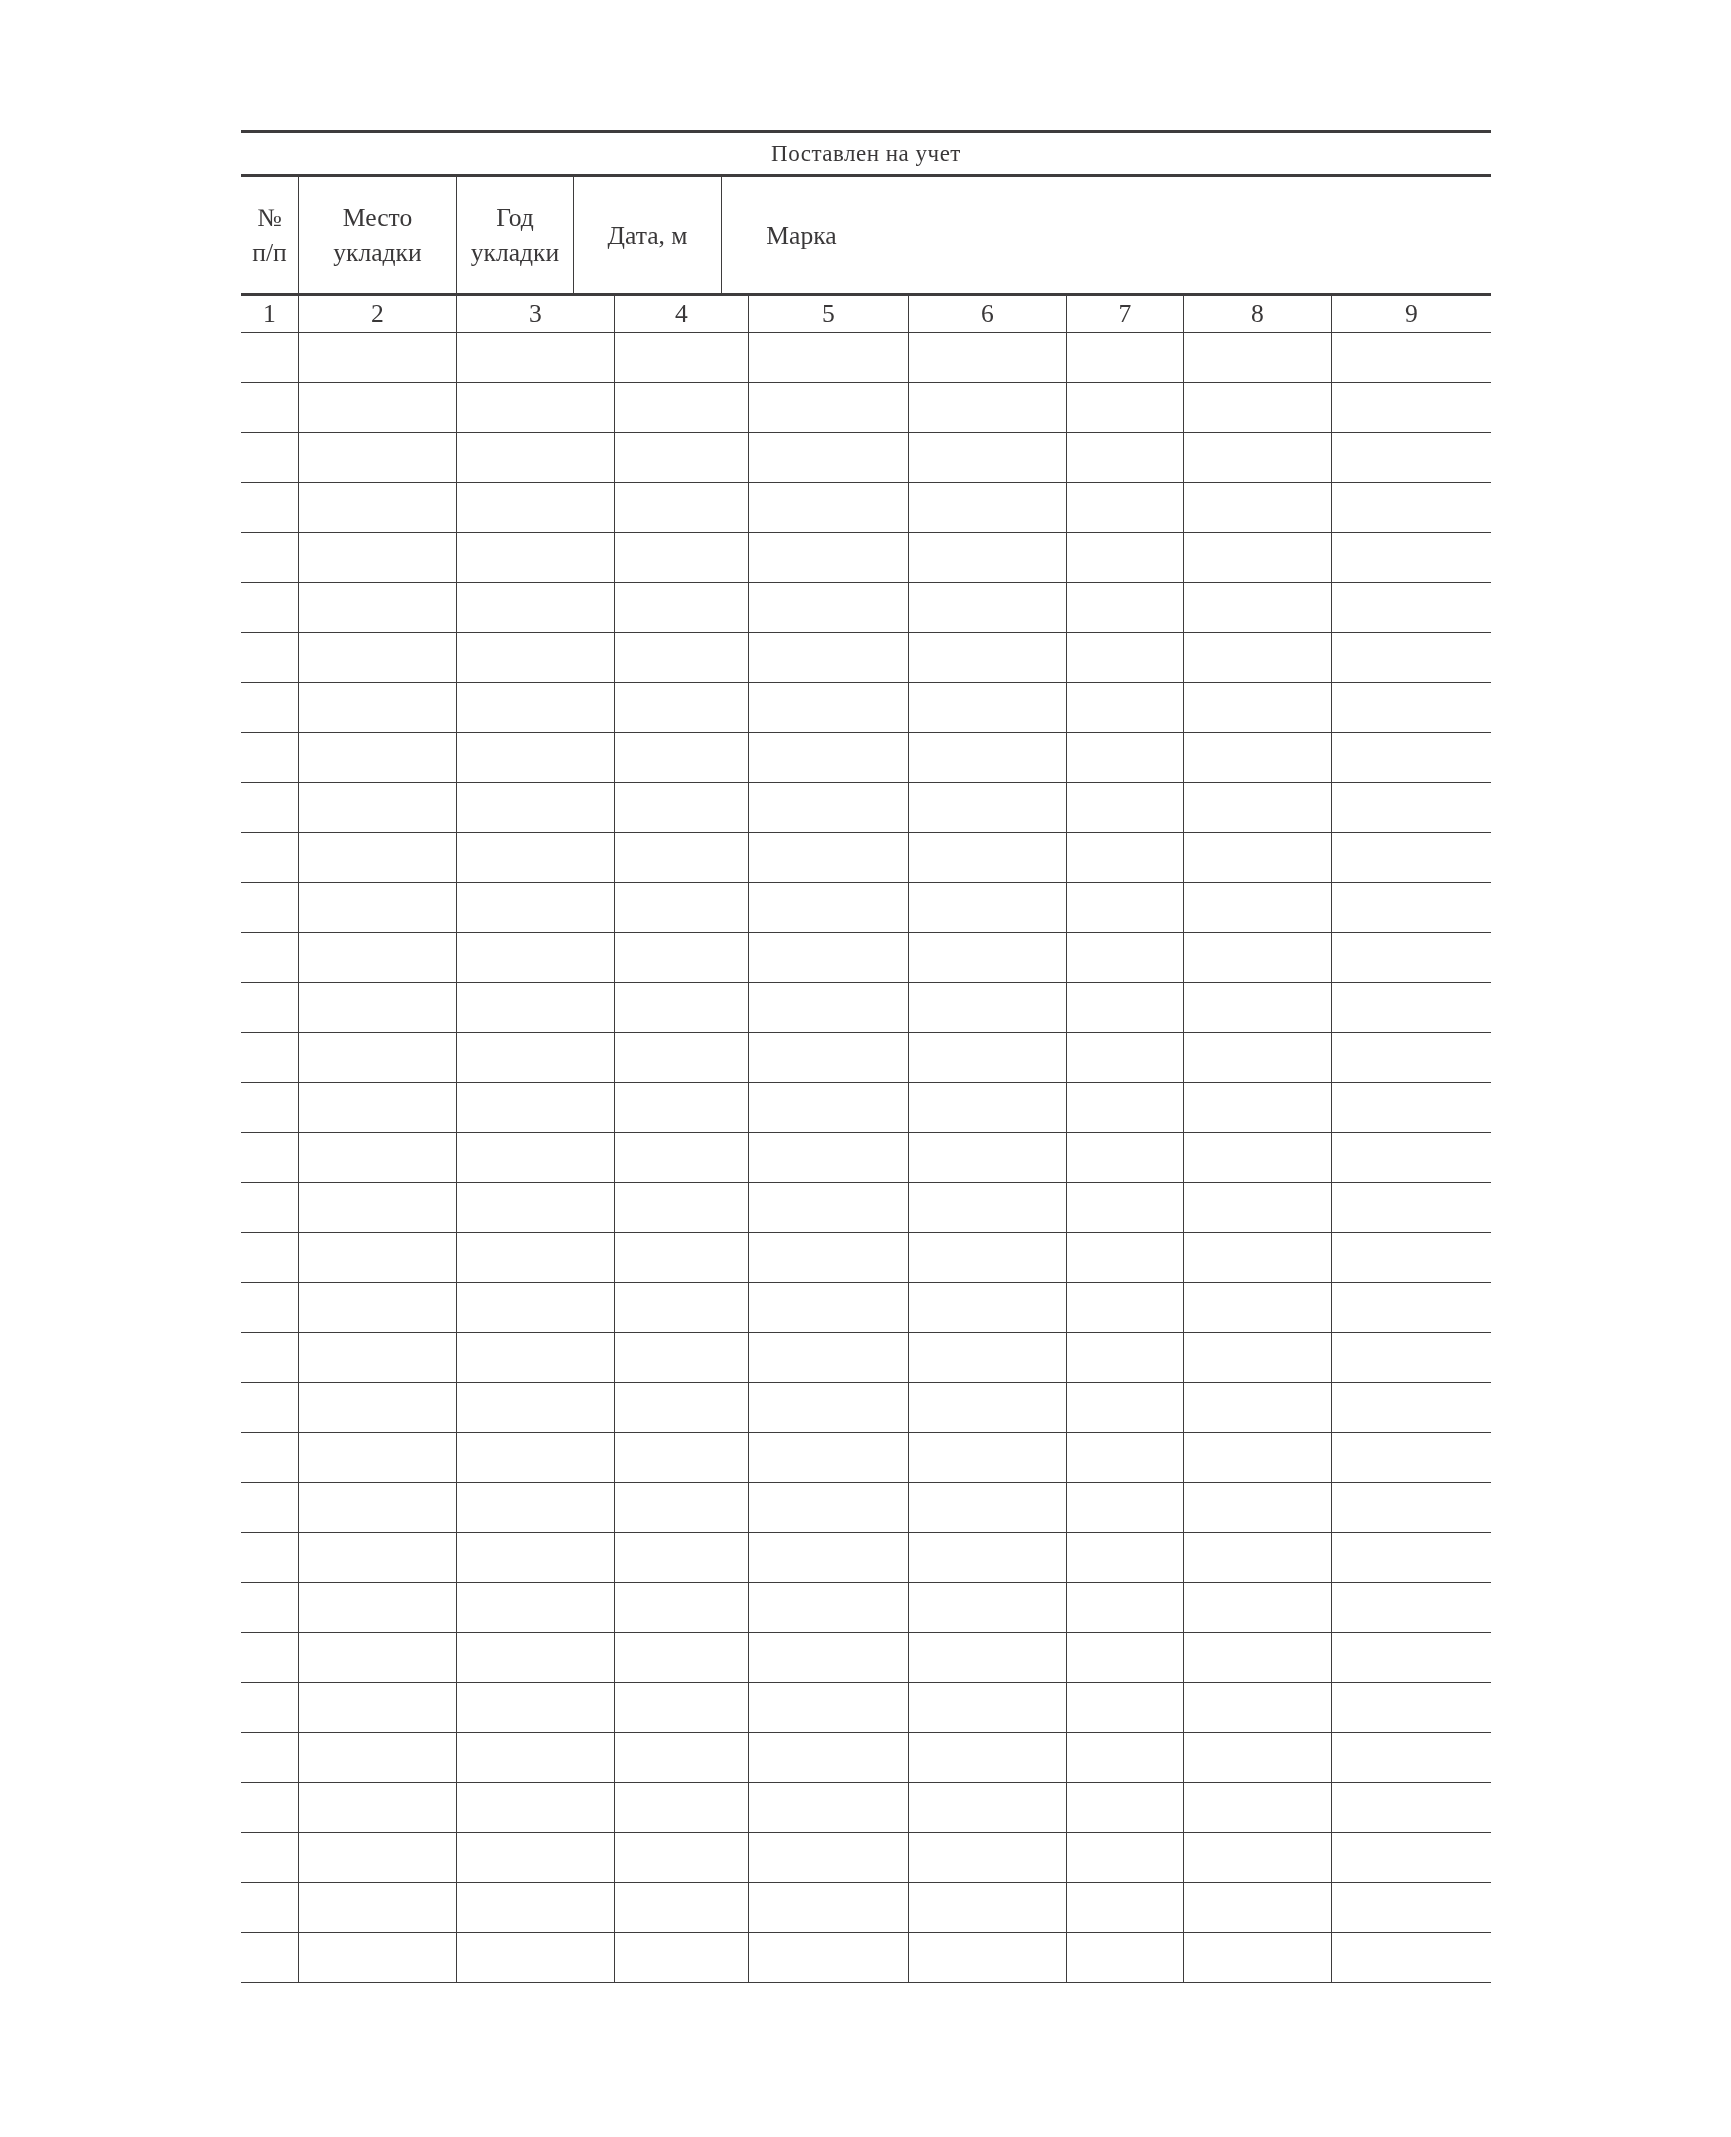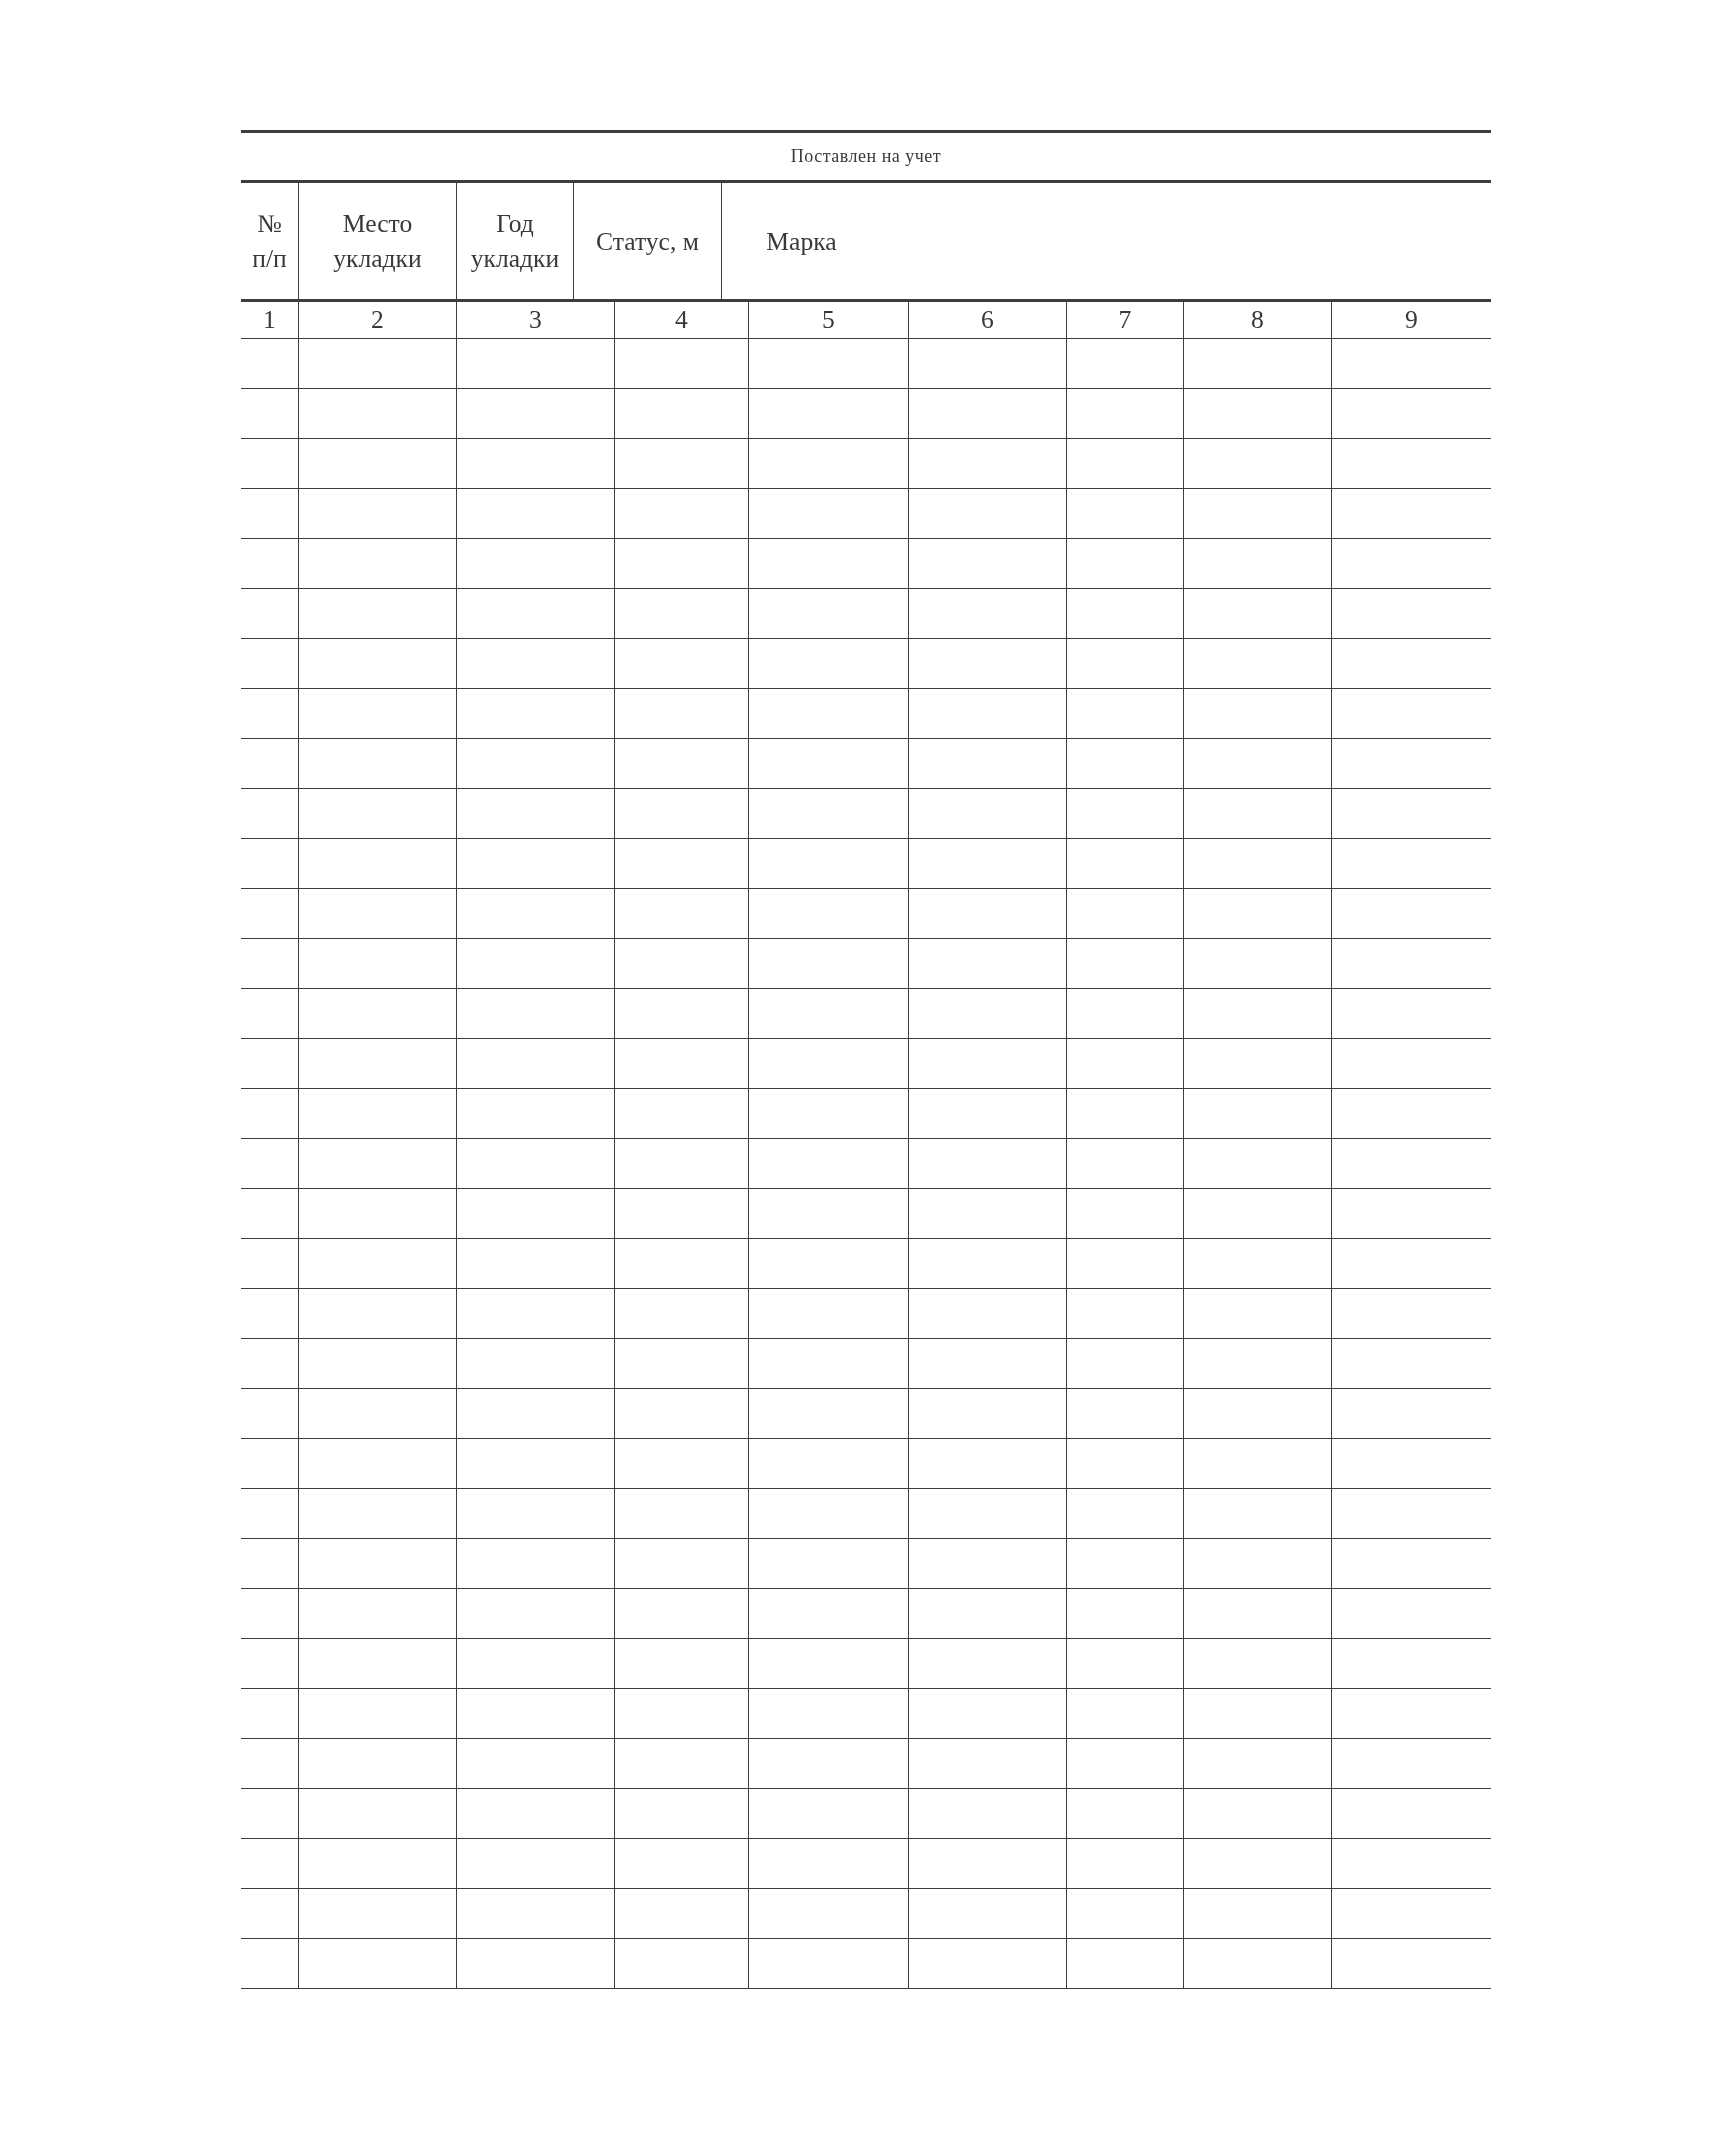--- a/index.html
+++ b/index.html
@@ -11,24 +11,24 @@
   body{
     width:1732px;height:2137px;position:relative;
     background:var(--bg);
     font-family:"Liberation Serif","DejaVu Serif",serif;
     color:var(--text);
   }
   .table{
     position:absolute;left:241px;top:130px;width:1250px;
   }
   .caption-row{
-    box-sizing:border-box;height:50px;
+    box-sizing:border-box;height:44px;
     border-top:3.7px solid var(--line);
     display:flex;align-items:center;justify-content:center;
-    font-size:18px;letter-spacing:0.5px;
+    font-size:23px;letter-spacing:0.5px;
   }
   .header-row{
     box-sizing:border-box;height:122px;
     border-top:3.7px solid var(--line);
     border-bottom:3.7px solid var(--line);
     display:flex;
   }
   .numbers-row{
     box-sizing:border-box;height:37px;
     border-bottom:1.8px solid var(--line);
@@ -63,21 +63,21 @@
       </div>
       <div class="cell hcell c6">
         <div>Место</div>
         <div>укладки</div>
       </div>
       <div class="cell hcell c7">
         <div>Год</div>
         <div>укладки</div>
       </div>
       <div class="cell hcell c8">
-        <div>Статус, м</div>
+        <div>Дата, м</div>
       </div>
       <div class="cell hcell c9">
         <div>Марка</div>
       </div>
     </div>
   <div class="numbers-row">
       <div class="cell ncell c1">1</div>
       <div class="cell ncell c2">2</div>
       <div class="cell ncell c3">3</div>
       <div class="cell ncell c4">4</div>

